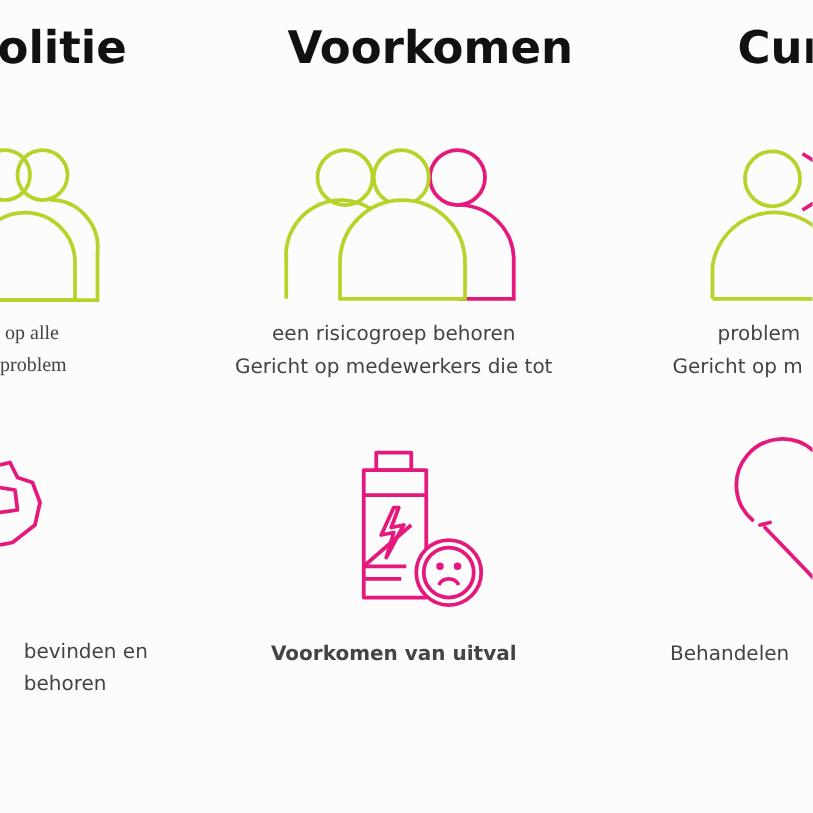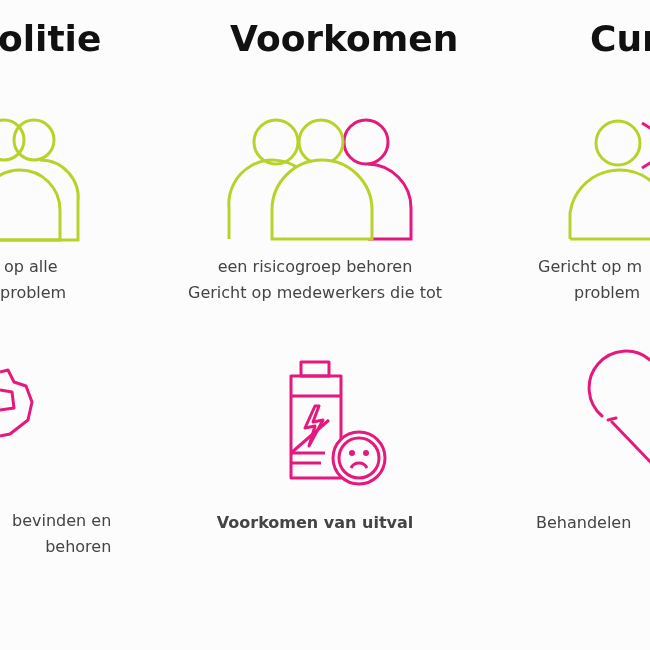--- a/index.html
+++ b/index.html
@@ -13,31 +13,31 @@
 
 <div class="title" style="left:-2px;">olitie</div>
 <svg width="90" height="130" style="left:0;top:110px;" viewBox="0 0 90 130">
   <g fill="none" stroke="#b9d22a" stroke-width="3">
     <circle cx="4" cy="30" r="20"></circle>
     <circle cx="34" cy="30" r="20"></circle>
     <path d="M-20 130 V100 A40 40 0 0 1 60 100 V130 Z"></path>
     <path d="M40 50 A38 38 0 0 1 78 92 V130 H0"></path>
   </g>
 </svg>
-<div class="desc" style="left:0;top:254px;text-align:left;">
+<div class="desc" style="left:0;top:254px;text-align:left;font-family:Liberation Serif, serif;">
   <div style="padding-left:4px;">op alle</div>
   <div>problem</div>
 </div>
 <svg width="40" height="90" style="left:0;top:362px;" viewBox="0 0 40 90">
   <g fill="none" stroke="#e5197d" stroke-width="3" stroke-linejoin="round">
     <path d="M0 10 L8 8 L14 20 L26 24 L32 40 L28 58 L10 72 L0 74"></path>
     <path d="M0 28 L12 30 L14 46 L0 48"></path>
   </g>
 </svg>
-<div class="desc" style="left:12px;top:508px;text-align:right;">
+<div class="desc" style="left:0;top:508px;text-align:left;padding-left:19px;">
   <div>bevinden en</div>
   <div>behoren</div>
 </div>
 
 <div class="title" style="left:230px;">Voorkomen</div>
 <svg width="190" height="125" style="left:228px;top:118px;" viewBox="0 0 190 125">
   <g fill="none" stroke-width="3">
     <circle cx="138" cy="24" r="22" stroke="#e5197d"></circle>
     <path d="M140 46 A44 44 0 0 1 183 90 V121 H140" stroke="#e5197d"></path>
     <circle cx="48" cy="24" r="22" stroke="#b9d22a"></circle>
@@ -73,22 +73,22 @@
 <div class="title" style="left:590px;">Cur</div>
 <svg width="90" height="125" style="left:568px;top:118px;" viewBox="0 0 90 125">
   <g fill="none" stroke-width="3">
     <path d="M74 5 L90 15 M74 50 L90 40" stroke="#e5197d"></path>
     <circle cx="50" cy="25" r="22" stroke="#b9d22a"></circle>
     <path d="M2 121 V95 A50 50 0 0 1 90 70" stroke="#b9d22a"></path>
     <line x1="2" y1="121" x2="90" y2="121" stroke="#b9d22a"></line>
   </g>
 </svg>
 <div class="desc" style="left:538px;top:254px;text-align:left;">
+  <div style="padding-left:36px;">problem</div>
   <div>Gericht op m</div>
-  <div style="padding-left:36px;">problem</div>
 </div>
 <svg width="70" height="130" style="left:590px;top:350px;" viewBox="0 0 70 130">
   <g fill="none" stroke="#e5197d" stroke-width="3" stroke-linecap="round">
     <path d="M12 66 A32 32 0 0 1 60 10"></path>
     <path d="M22 72 L70 122"></path>
     <path d="M18 70 L26 68"></path>
   </g>
 </svg>
 <div class="desc" style="left:536px;top:510px;text-align:left;">
   <div>Behandelen</div>

